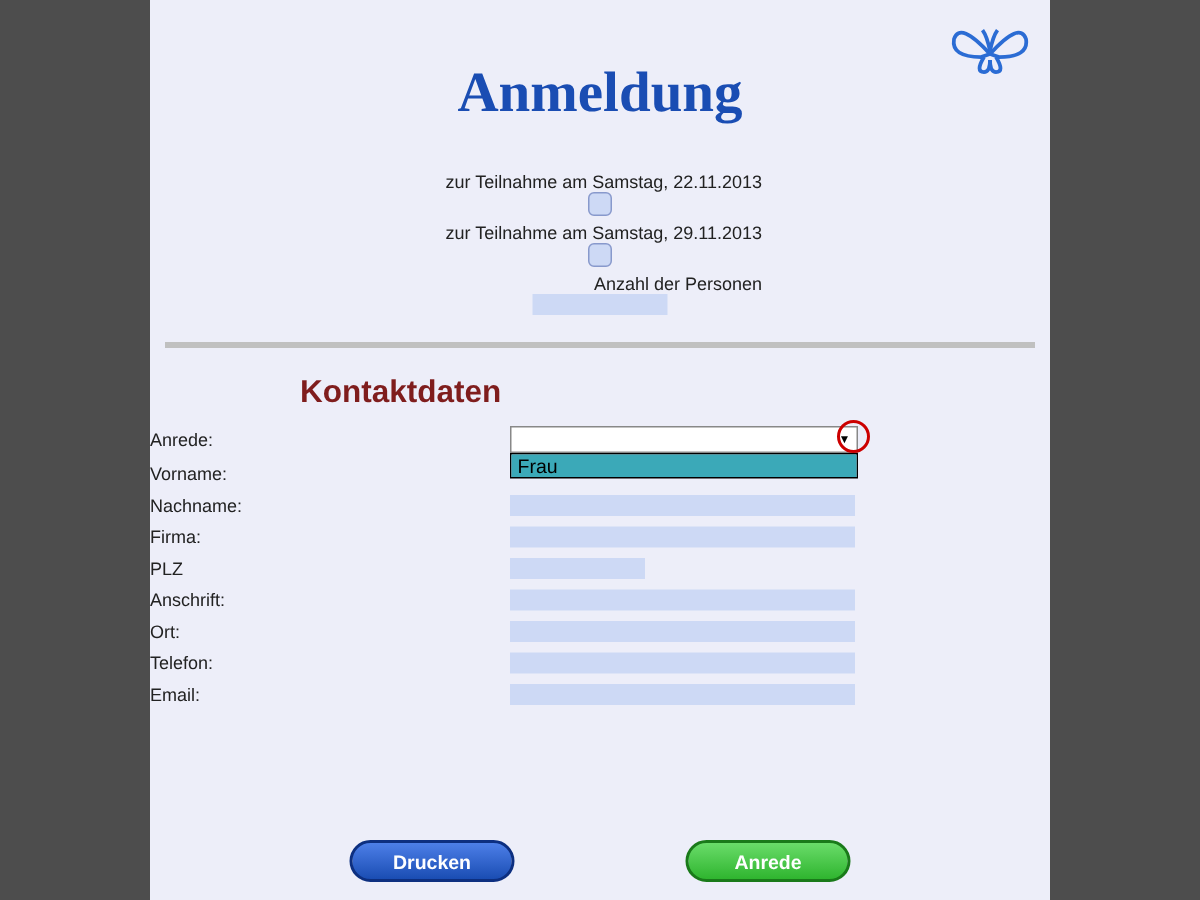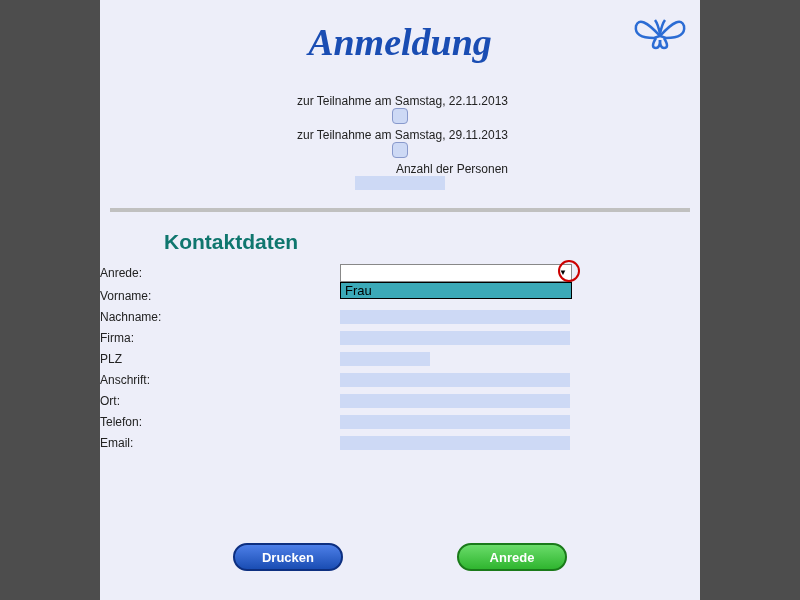--- a/index.html
+++ b/index.html
@@ -21,23 +21,23 @@
   }
   .logo {
     position: absolute;
     top: 6px;
     right: 10px;
   }
   .title {
     text-align: center;
     font-family: "Brush Script MT", cursive;
     font-size: 38px;
-    font-style: italic;
     font-weight: bold;
     color: #1a4db3;
+    margin-top: 20px;
     margin-bottom: 30px;
   }
   .top-rows { margin-left: 0; }
   .row {
     display: flex;
     align-items: center;
     margin-bottom: 4px;
     flex-direction: column;
   }
   .row-label {
@@ -59,22 +59,22 @@
     border: none;
   }
   .divider {
     height: 4px;
     background: #c0c0c0;
     margin: 18px 10px 18px 10px;
   }
   .section-title {
     font-size: 21px;
     font-weight: bold;
-    color: #0f766e;
-    margin-left: 64px;
+    color: #7f1d1d;
+    margin-left: 100px;
     margin-bottom: 10px;
   }
   .form-row {
     display: flex;
     align-items: center;
     margin-bottom: 7px;
   }
   .form-label {
     width: 240px;
     text-align: left;
@@ -136,21 +136,21 @@
     padding: 0 4px;
     height: 15px;
     line-height: 15px;
   }
   .dropdown-item.selected {
     background: #3ba9b8;
     color: #000;
   }
   .buttons {
     position: absolute;
-    bottom: 29px;
+    bottom: 12px;
     width: 100%;
     display: flex;
     justify-content: center;
     gap: 114px;
   }
   .pill-btn {
     width: 110px;
     height: 28px;
     border-radius: 14px;
     border: 2px solid;

